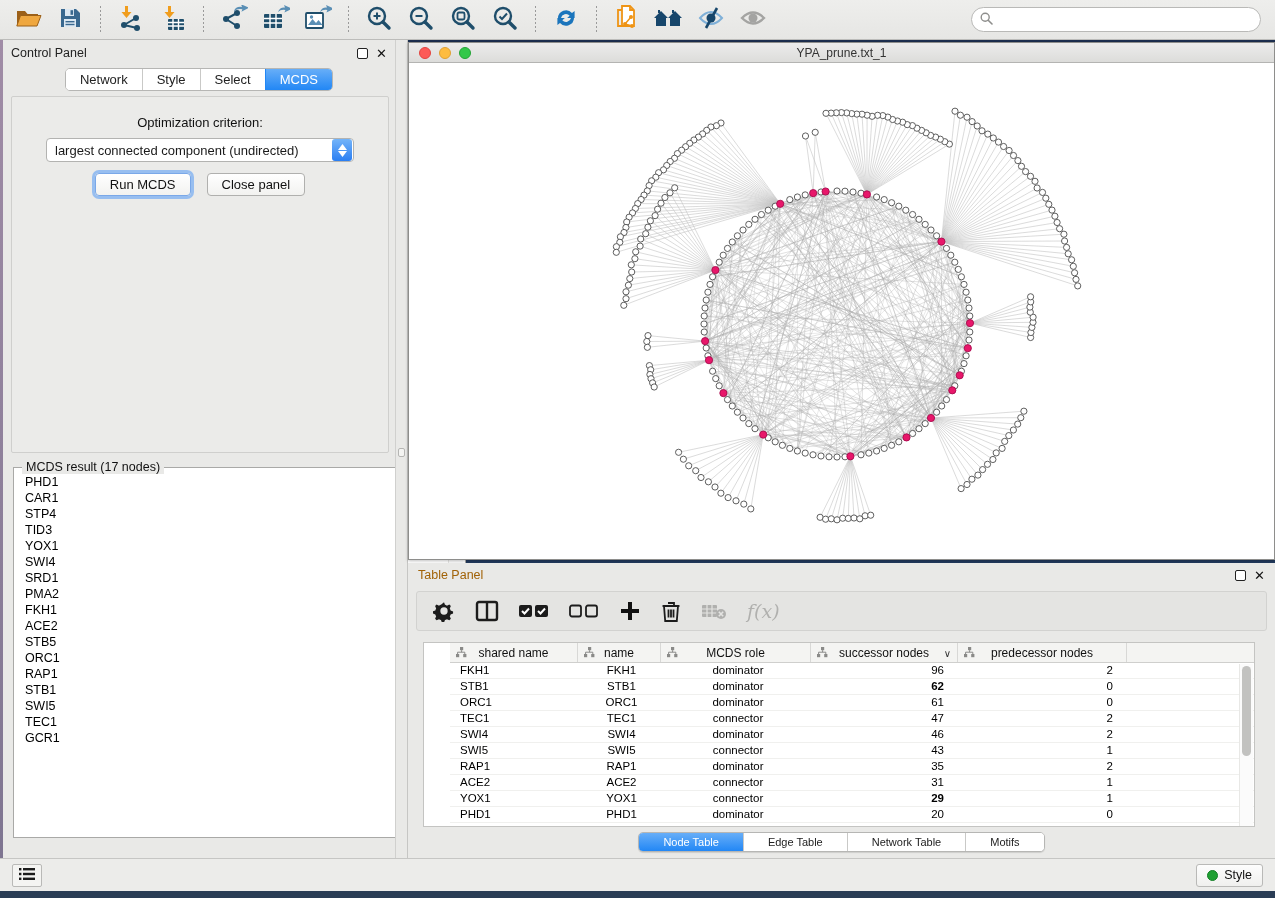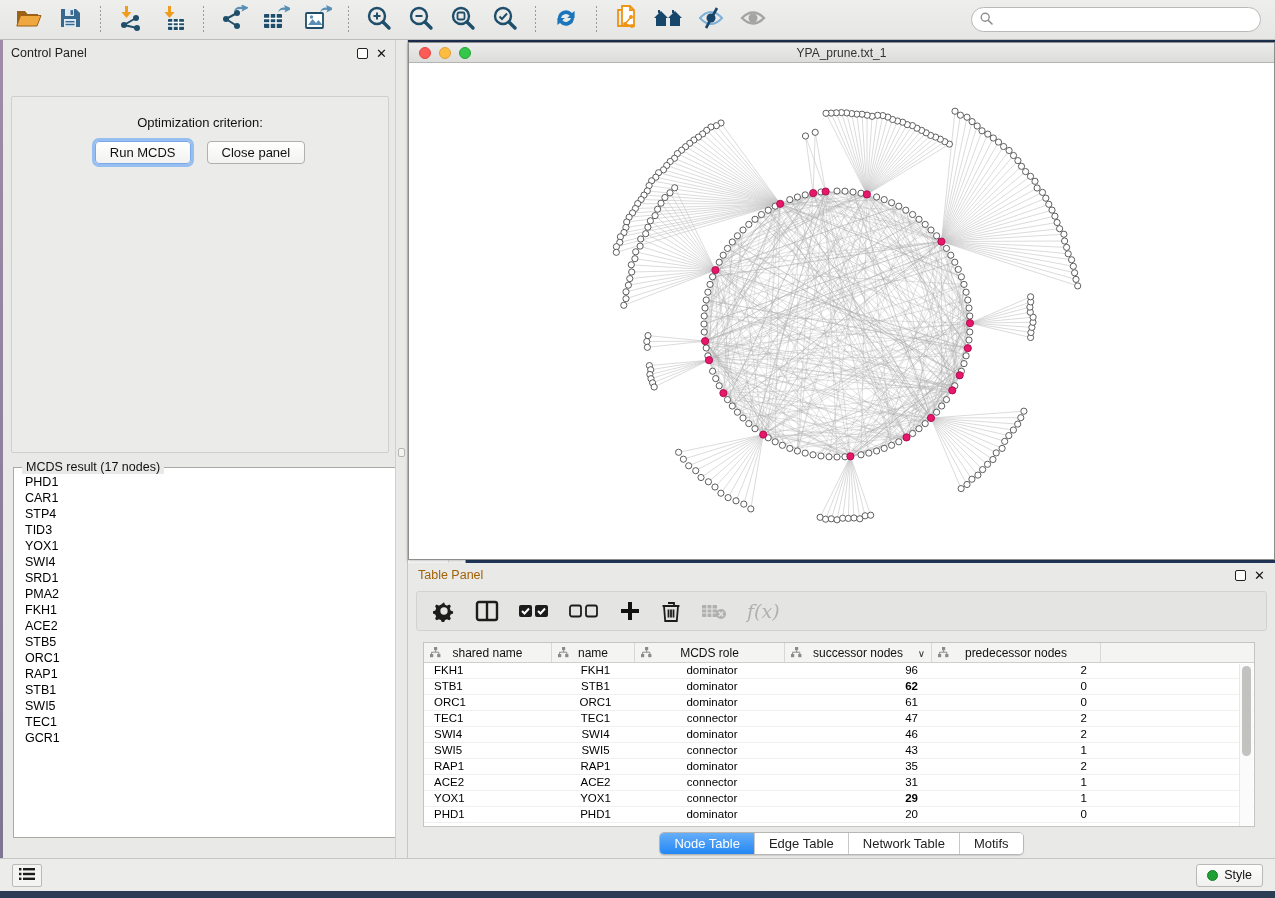--- a/index.html
+++ b/index.html
@@ -103,34 +103,34 @@
   #table-panel { left:408px; top:563px; width:867px; height:295px; background:#e9e9e7; }
   #tp-titlebar { height:24px; display:flex; align-items:center; padding:0 10px; }
   #tp-title { font-size:12.5px; color:#a16207; }
   #tp-toolbar {
     margin:4px 8px 0; height:40px; background:#e4e4e2; border:1px solid #d2d2d0; border-radius:3px;
     display:flex; align-items:center; gap:20px; padding:0 16px;
   }
   .tp-icon { display:flex; align-items:center; justify-content:center; }
   #fx-label { font-size:19px; font-style:italic; color:#b0b0ae; font-family:"DejaVu Serif","Liberation Serif",serif; }
 
-  #node-table { position:absolute; left:15px; top:79px; width:832px; height:185px; background:#fff; border:1px solid #c4c4c2; overflow:hidden; }
+  #node-table { position:absolute; left:15px; top:79px; width:832px; height:185px; background:#fff; border:1px solid #c4c4c2; overflow:hidden;padding-left:26px; }
   #nt-header { display:flex; height:20px; background:#f4f4f2; border-bottom:1px solid #cfcfcd; }
   .nt-hcell { display:flex; align-items:center; justify-content:center; gap:5px; font-size:12px; color:#111; border-right:1px solid #d8d8d6; position:relative; }
   .nt-hcell .tree-ic { position:absolute; left:6px; top:4px; }
   .nt-hcell .sort-ic { position:absolute; right:6px; top:5px; font-size:10px; color:#333; }
   .nt-row { display:flex; height:16px; border-bottom:1px solid #f0f0ee; }
   .nt-cell { font-size:11.5px; color:#000; padding:1px 6px 0 10px; white-space:nowrap; overflow:hidden; }
   .nt-cell.num { text-align:right; padding-right:14px; }
   #nt-scroll { position:absolute; right:1px; top:21px; width:14px; height:163px; background:#fbfbfb; border-left:1px solid #e8e8e6; }
   #nt-thumb { position:absolute; left:2px; top:2px; width:9px; height:90px; background:#c2c2c0; border-radius:5px; }
 
   #tp-tabs { position:absolute; left:0; width:867px; top:269px; display:flex; justify-content:center; }
   .tp-seg { display:flex; border:1px solid #b6b6b4; border-radius:5px; overflow:hidden; background:#fff; box-shadow:0 1px 1px rgba(0,0,0,.12); }
-  .tp-seg .seg-tab { padding:3px 14px; font-size:13px; }
+  .tp-seg .seg-tab { padding:3px 24px; font-size:11px; }
 
   
   #status-bar {
     left:0; top:858px; width:1275px; height:33px; background:#ececea; border-top:1px solid #c6c6c4;
     display:flex; align-items:center; padding:0 12px;
   }
   #status-list-btn { width:30px; height:23px; background:#f4f4f2; border:1px solid #b9b9b7; border-radius:2px; display:flex; align-items:center; justify-content:center; }
   #memory-btn {
     margin-left:auto; height:23px; background:linear-gradient(#fdfdfd,#f0f0ee); border:1px solid #b9b9b7; border-radius:3px;
     display:flex; align-items:center; gap:6px; padding:0 10px; font-size:12.5px; color:#111;
@@ -327,22 +327,41 @@
 <div id="left-sliver" class="abs"></div>
 
 <div id="control-panel" class="abs">
   <div id="cp-titlebar">
     <span id="cp-title">Control Panel</span>
     <span class="panel-winbtns">
       <span class="float-btn"></span>
       <span class="close-x">✕</span>
     </span>
   </div>
+  <div id="cp-tabs">
+    <div class="seg">
+      <div class="seg-tab">Network</div>
+      <div class="seg-tab">Style</div>
+      <div class="seg-tab">Select</div>
+      <div class="seg-tab active">MCDS</div>
+    </div>
+  </div>
   <div id="cp-inner">
     <div id="opt-label">Optimization criterion:</div>
+    <div id="criterion-select">
+      <span id="criterion-value">largest connected component (undirected)</span>
+      <span id="criterion-stepper">
+        <svg width="9" height="6" viewBox="0 0 9 6">
+            <path d="M4.5 0 L9 6 H0 z" fill="#fff"></path>
+          </svg>
+        <svg width="9" height="6" viewBox="0 0 9 6">
+            <path d="M4.5 6 L0 0 H9 z" fill="#fff"></path>
+          </svg>
+      </span>
+    </div>
     <div id="cp-buttons">
       <button class="mac-btn focused">Run MCDS</button>
       <button class="mac-btn">Close panel</button>
     </div>
   </div>
   <div id="mcds-groupbox">
     <span id="mcds-legend">MCDS result (17 nodes)</span>
     <div id="mcds-list">
         <div class="mcds-item">PHD1</div>
         <div class="mcds-item">CAR1</div>

